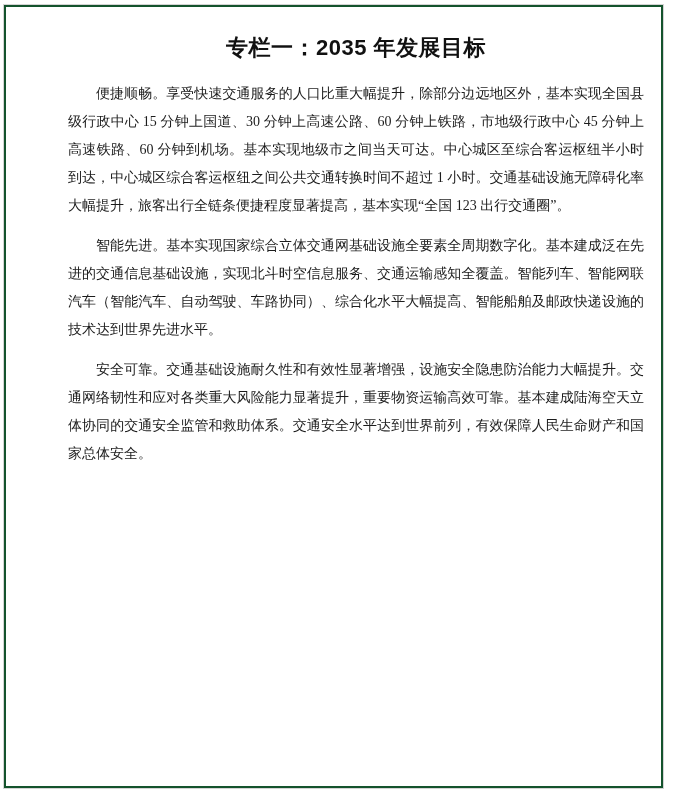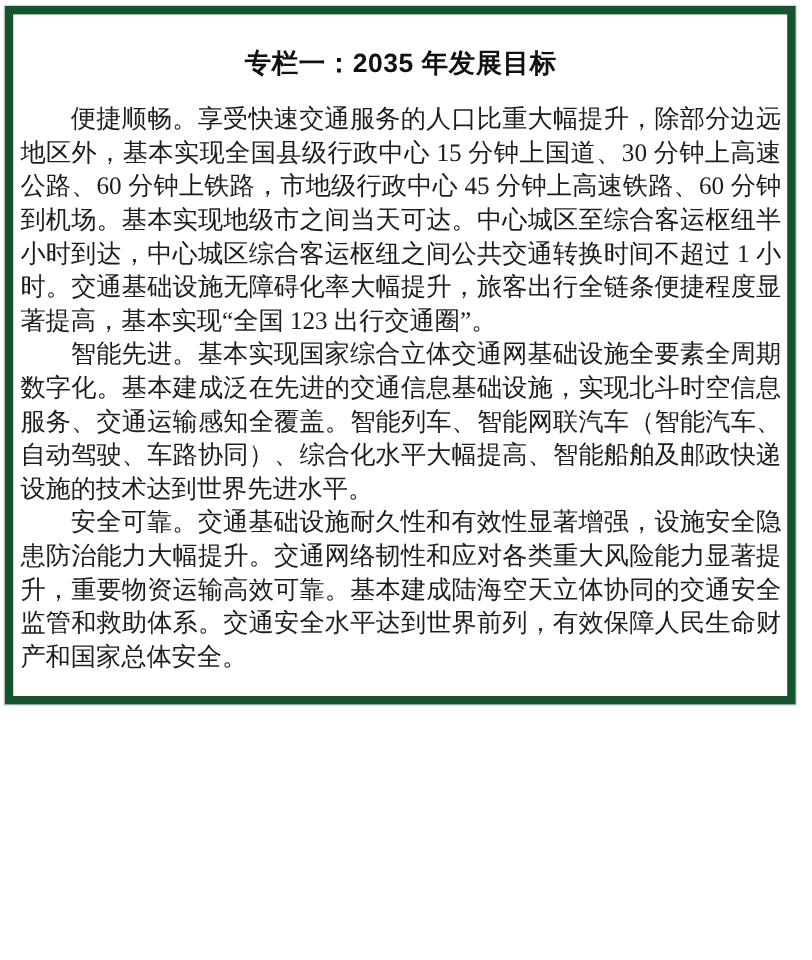--- a/index.html
+++ b/index.html
@@ -13,42 +13,43 @@
       height: 800px;
       overflow: hidden;
       font-family: "Liberation Serif", "DejaVu Serif", serif;
       color: #1c1c1c;
     }
     .column-box {
       position: absolute;
       left: 4px;
       top: 5px;
       width: 659px;
-      height: 582px;
-      border: 7px solid #14532d;
+      height: 783px;
+      border: 2px solid #14532d;
       box-shadow: 0 0 0 1px #d4d4d4;
       box-sizing: border-box;
       overflow: hidden;
       background: #ffffff;
+      padding-left: 44px;
     }
     .column-box-content {
       padding: 26px 5px 0 6px;
     }
     .box-title {
       margin: 0 0 17px 0;
       text-align: center;
       font-size: 22px;
       font-weight: bold;
       letter-spacing: 0.5px;
       font-family: "Liberation Sans", "DejaVu Sans", sans-serif;
       color: #111111;
     }
     .box-paragraph {
-      margin: 0;
-      font-size: 21px;
+      margin: 12px;
+      font-size: 14px;
       line-height: 28px;
       text-align: justify;
       text-justify: inter-ideograph;
       text-indent: 2em;
       word-break: break-all;
       color: #1c1c1c;
     }
   </style>
 </head>
 <body>

